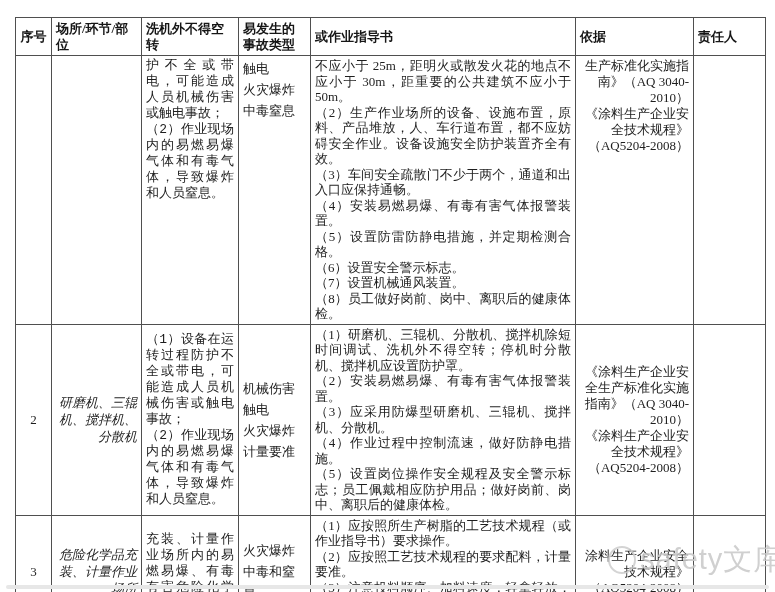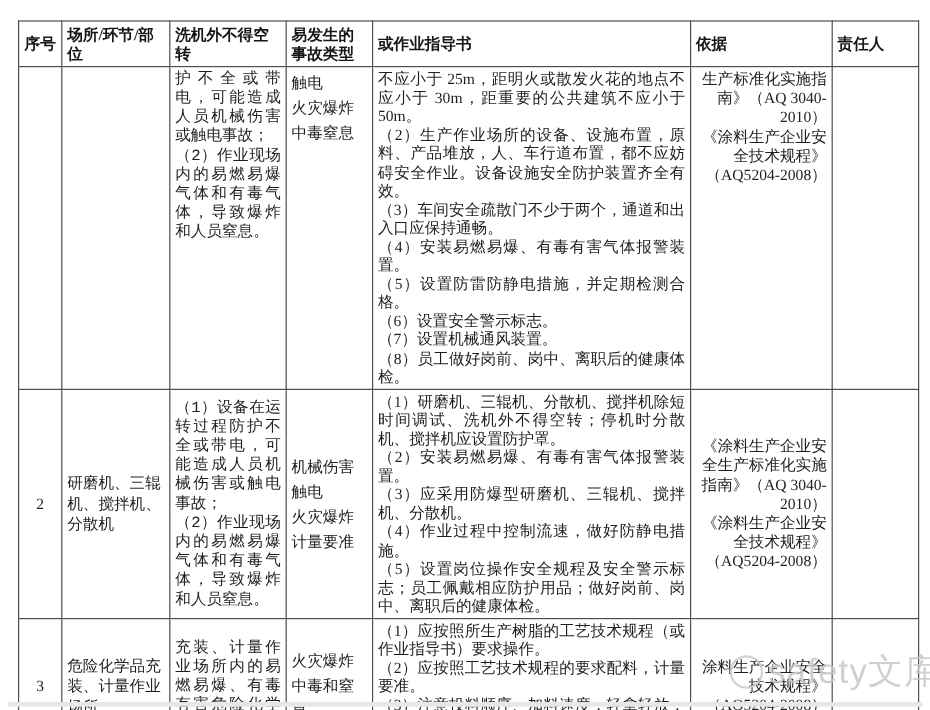--- a/index.html
+++ b/index.html
@@ -39,21 +39,21 @@
   tr.r2{height:170px;}
   tr.r3{height:90px;}
 
   th{
     font-weight:bold;text-align:left;font-size:13px;
     line-height:16px;color:#161616;vertical-align:middle;
   }
   th.h-no{text-align:center;}
 
   td.c-no{text-align:center;}
-  td.c-place{text-align:left;line-height:17px;}
+  td.c-place{text-align:right;line-height:17px;font-style:italic;}
   td.c-hazard{text-align:justify;line-height:16px;font-family:Liberation Mono, monospace;}
   td.c-accident{line-height:21px;}
   td.c-measures{text-align:justify;line-height:15.5px;}
   td.c-basis{text-align:right;line-height:16px;}
 
   tr.r1 td{vertical-align:top;}
 
   .watermark{
     position:absolute;left:608px;top:540px;
     display:flex;align-items:center;

